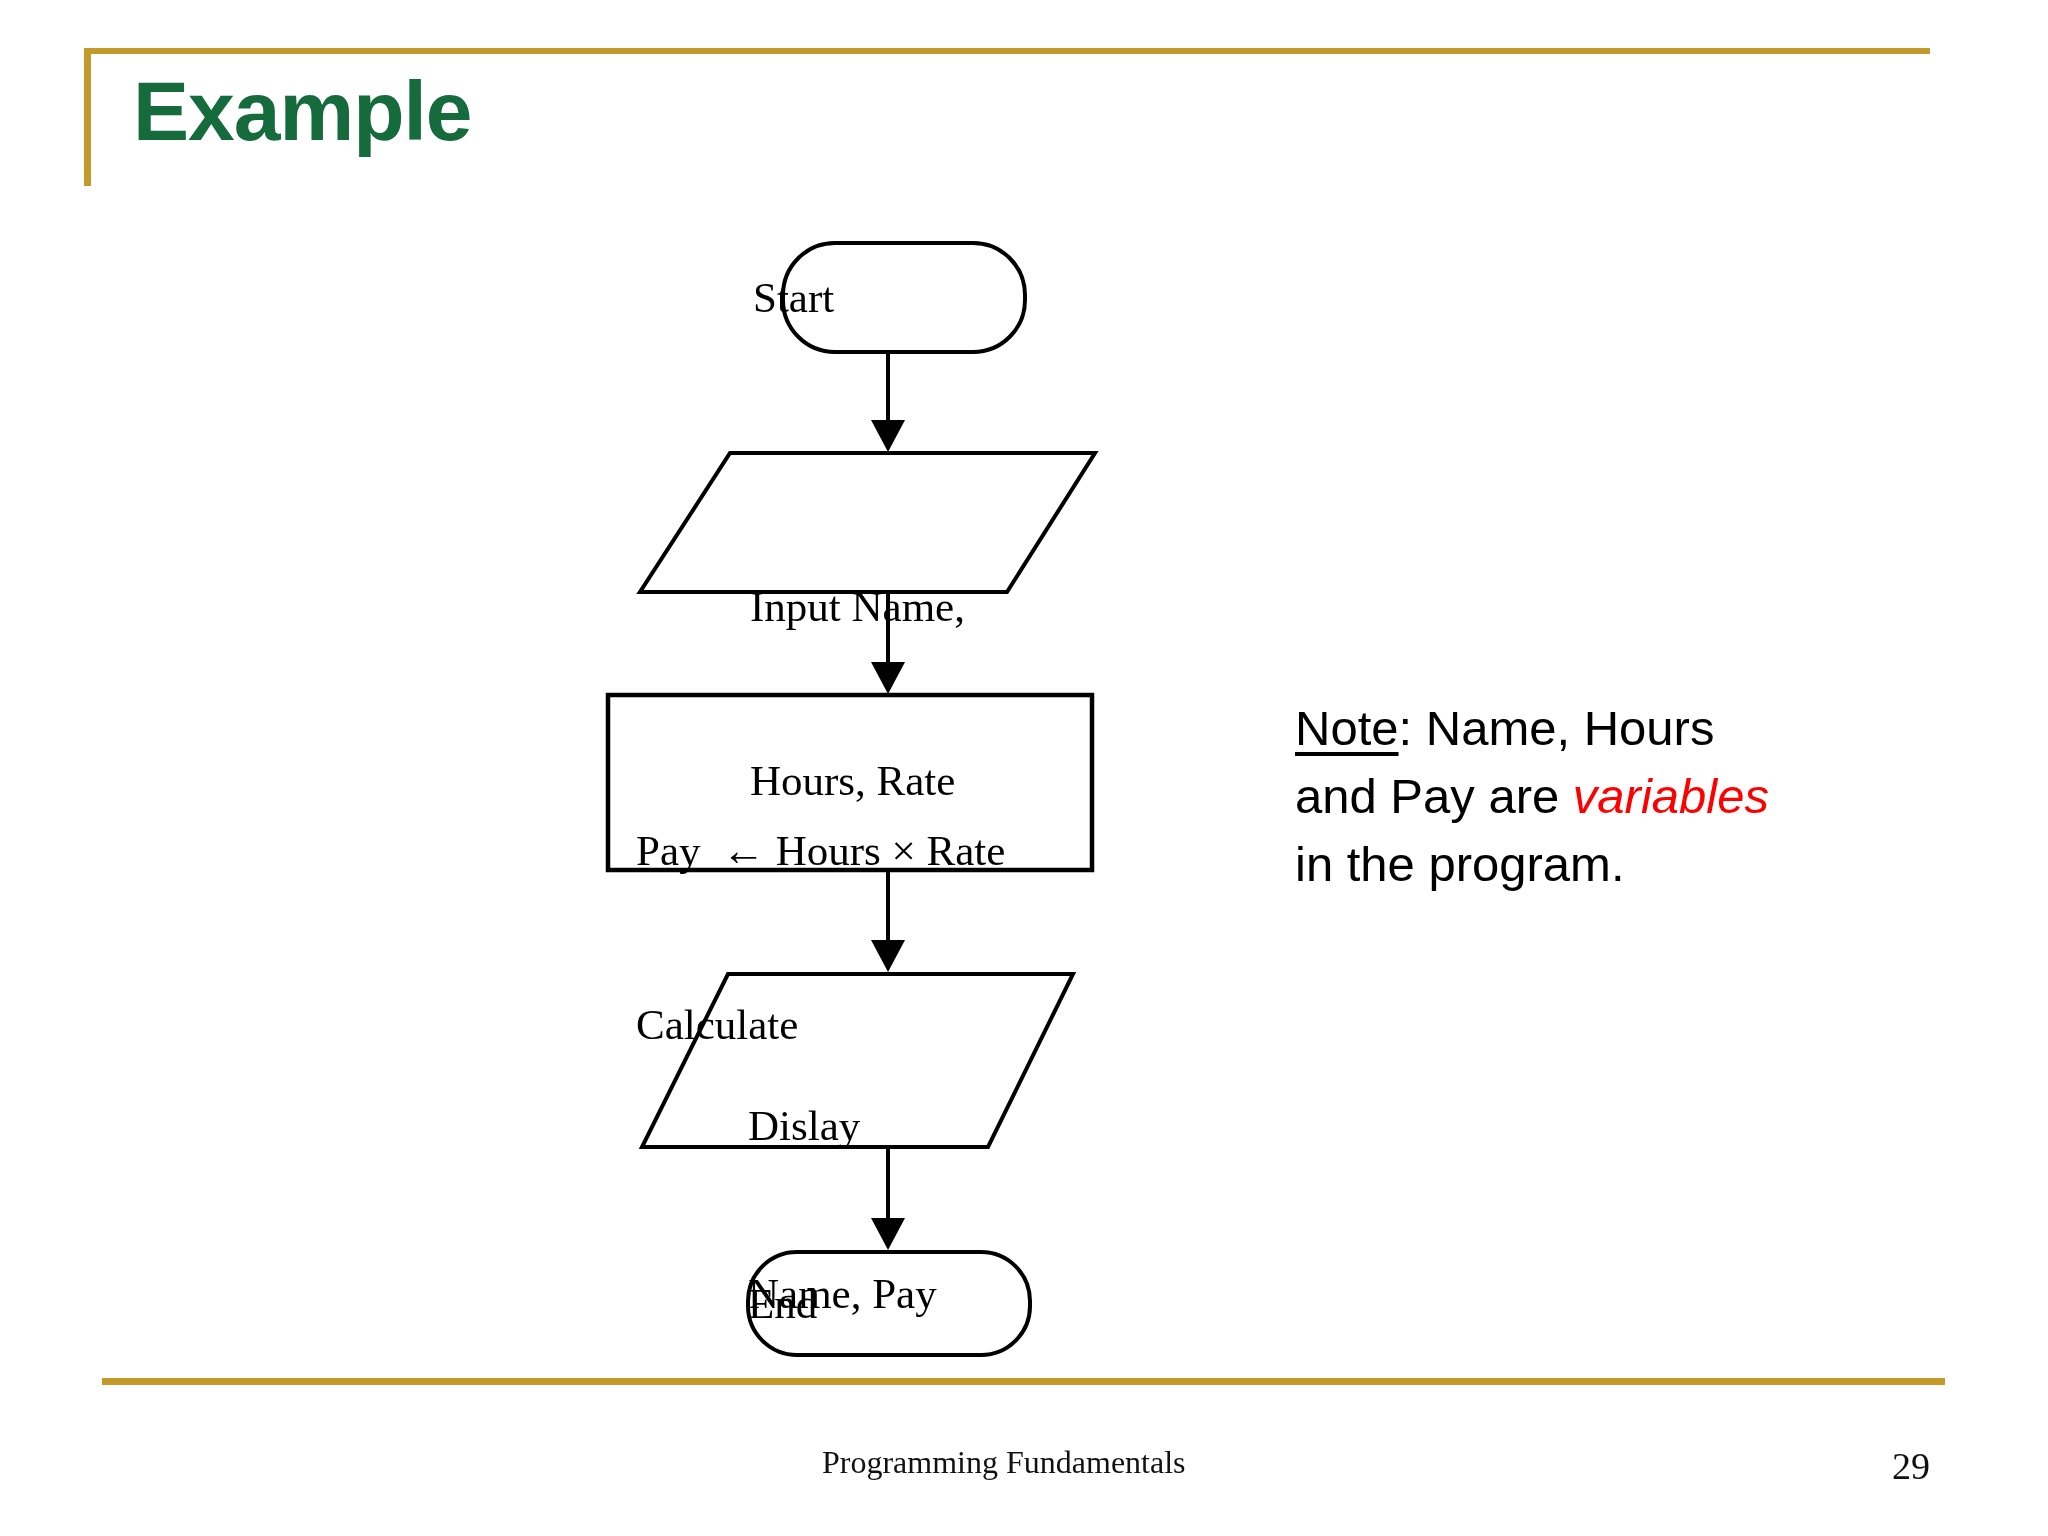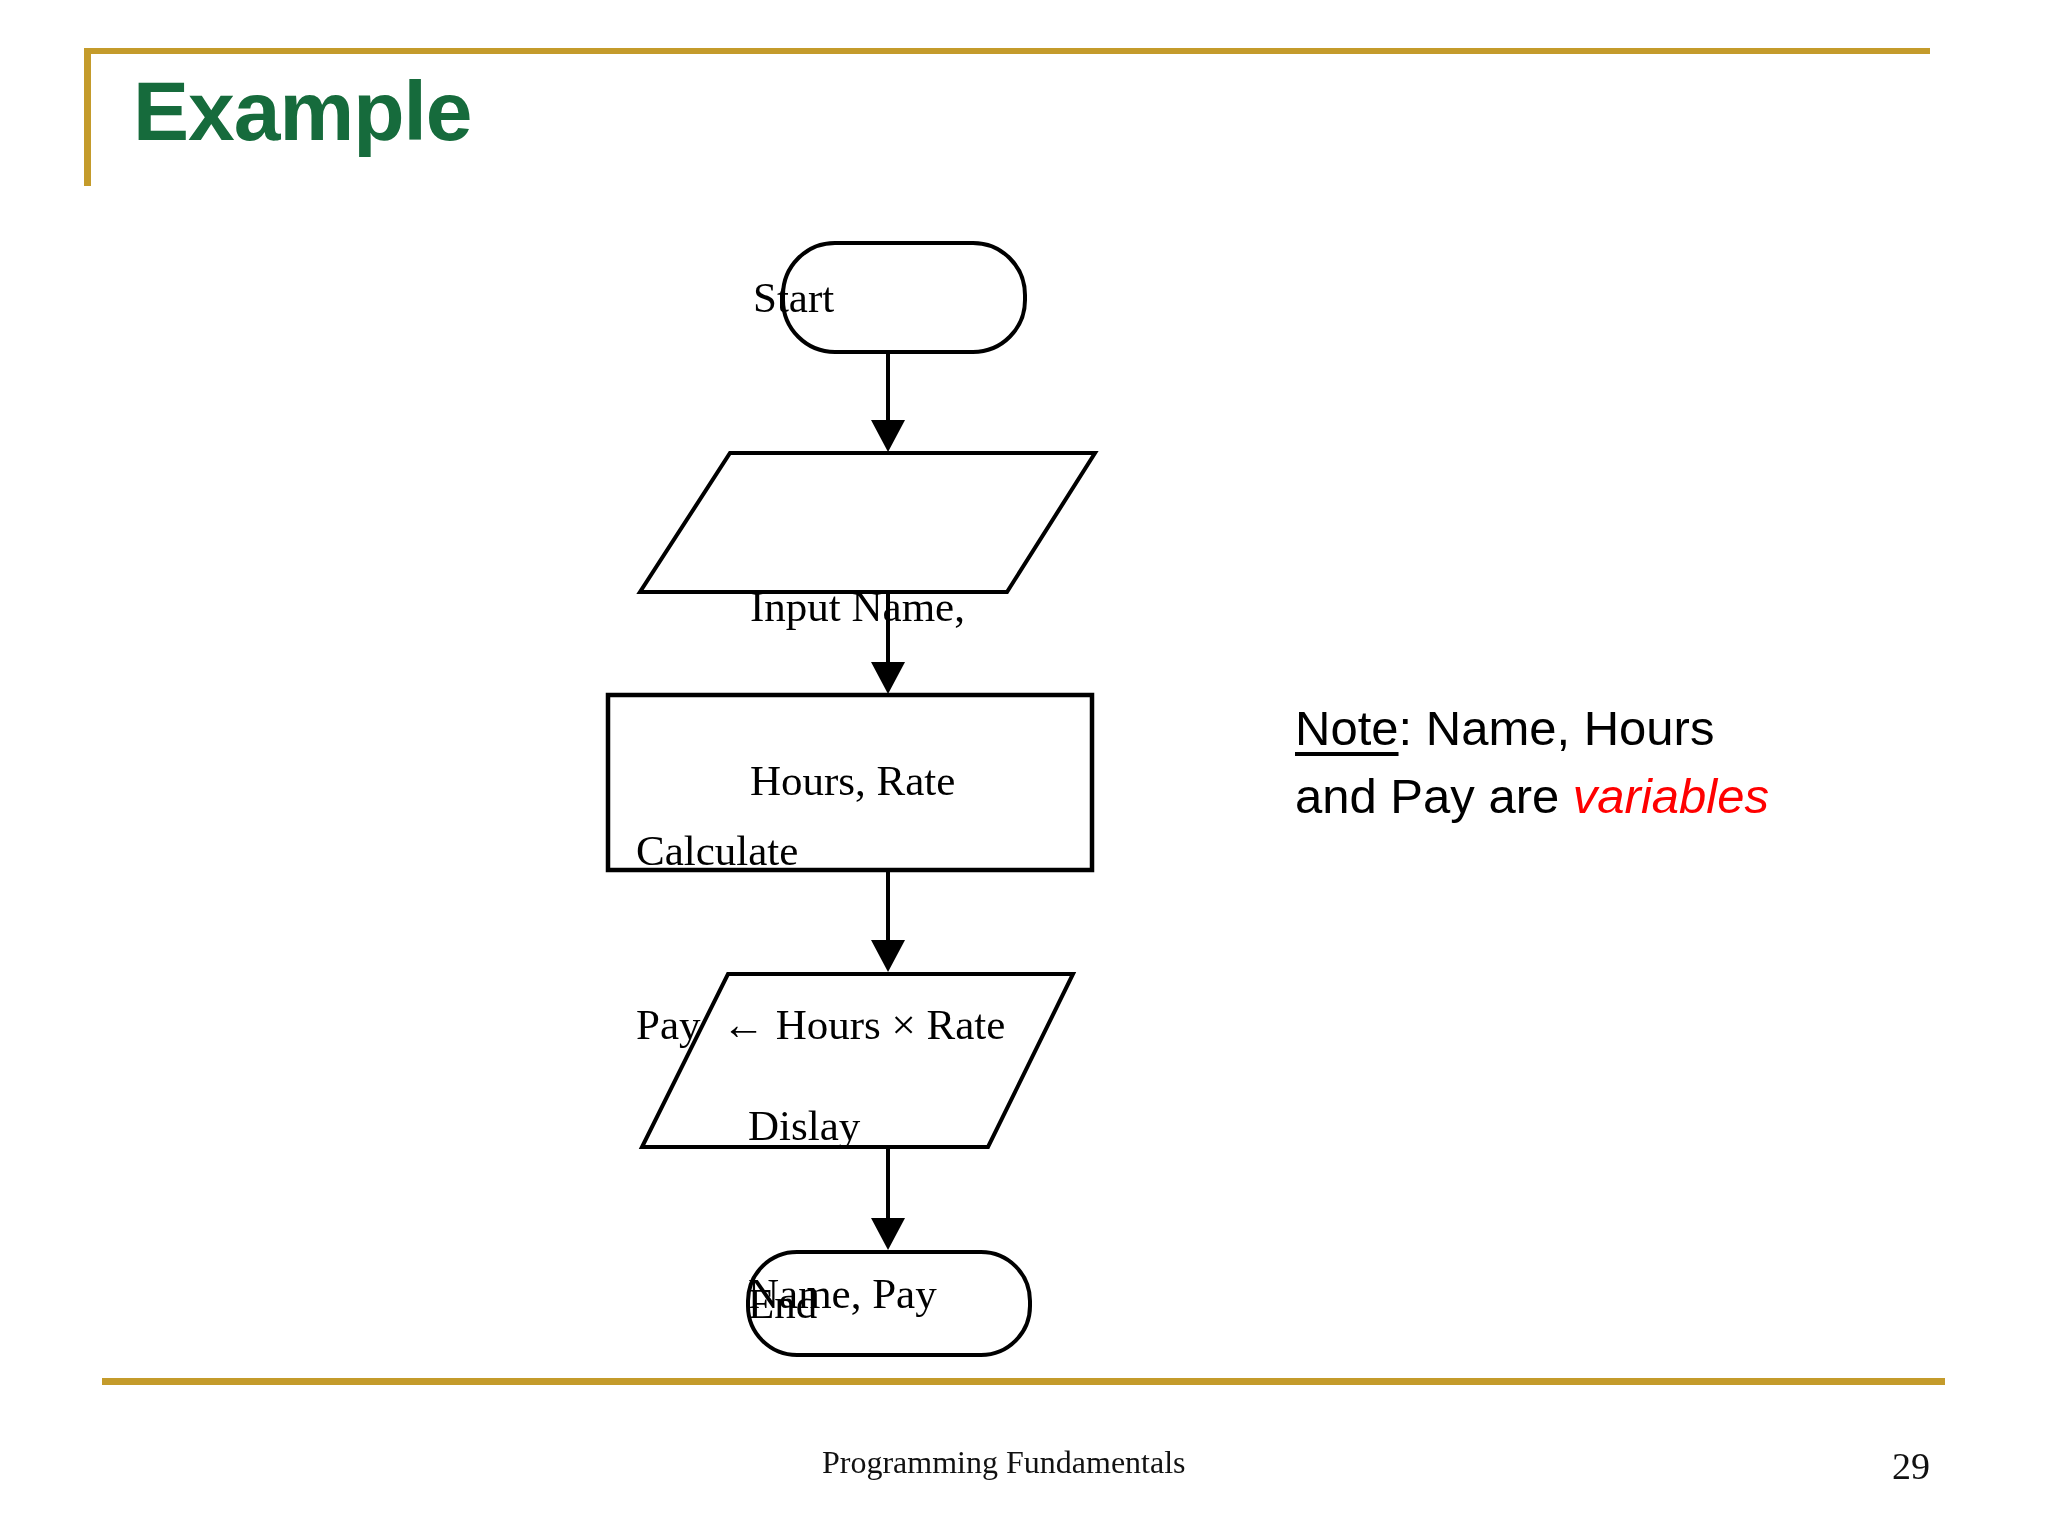--- a/index.html
+++ b/index.html
@@ -92,34 +92,35 @@
   <div class="center-label start-label">
     <span>Start</span>
   </div>
 
   <div class="node-text input-text">
     <span>Input Name,</span>
     <span>Hours, Rate</span>
   </div>
 
   <div class="node-text process-text">
+    <span>Pay  ← Hours × Rate</span>
     <span>Calculate</span>
-    <span>Pay  ← Hours × Rate</span>
   </div>
 
   <div class="node-text display-text">
     <span>Dislay</span>
     <span>Name, Pay</span>
   </div>
 
   <div class="center-label end-label">
     <span>End</span>
   </div>
 
   <div class="note">
     <span class="u">Note</span><span>: Name, Hours</span><br>
     <span>and Pay are </span><span class="red">variables</span><br>
+    <span>in the program.</span>
   </div>
 
   <div class="footer-text">Programming Fundamentals</div>
   <div class="page-num">29</div>
 
 </div>
 
 </body></html>

